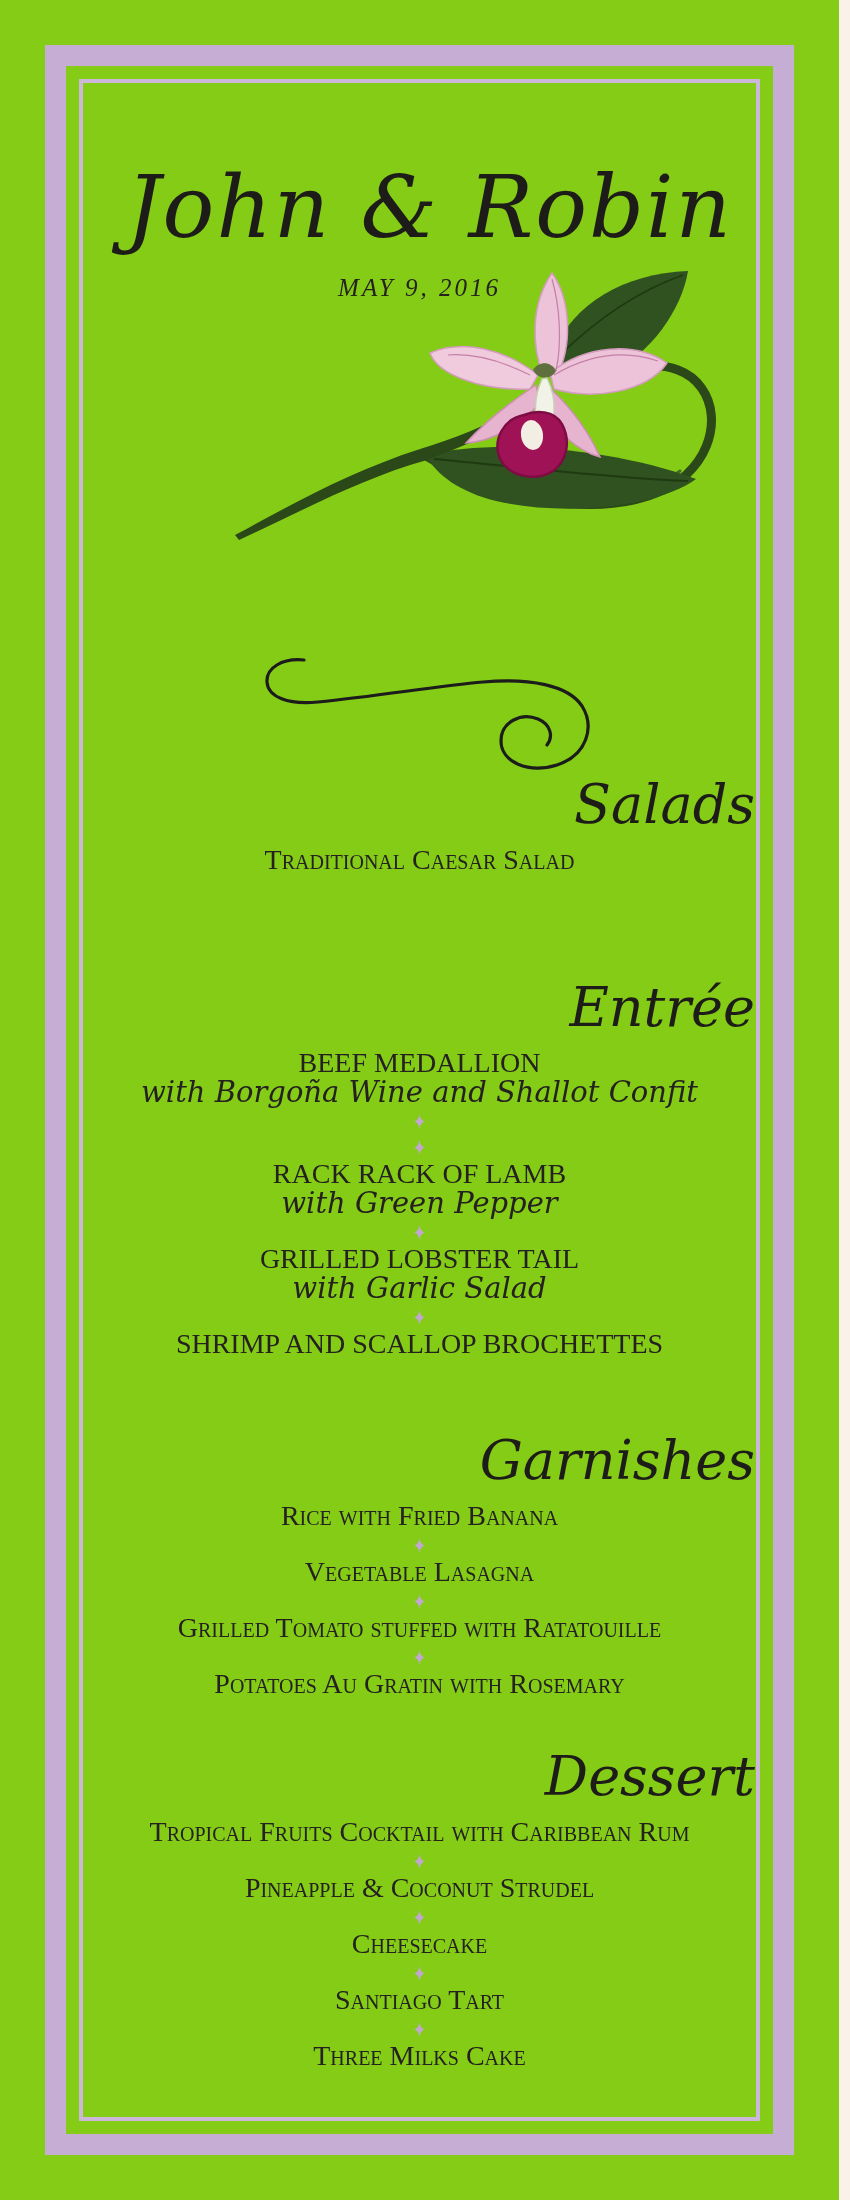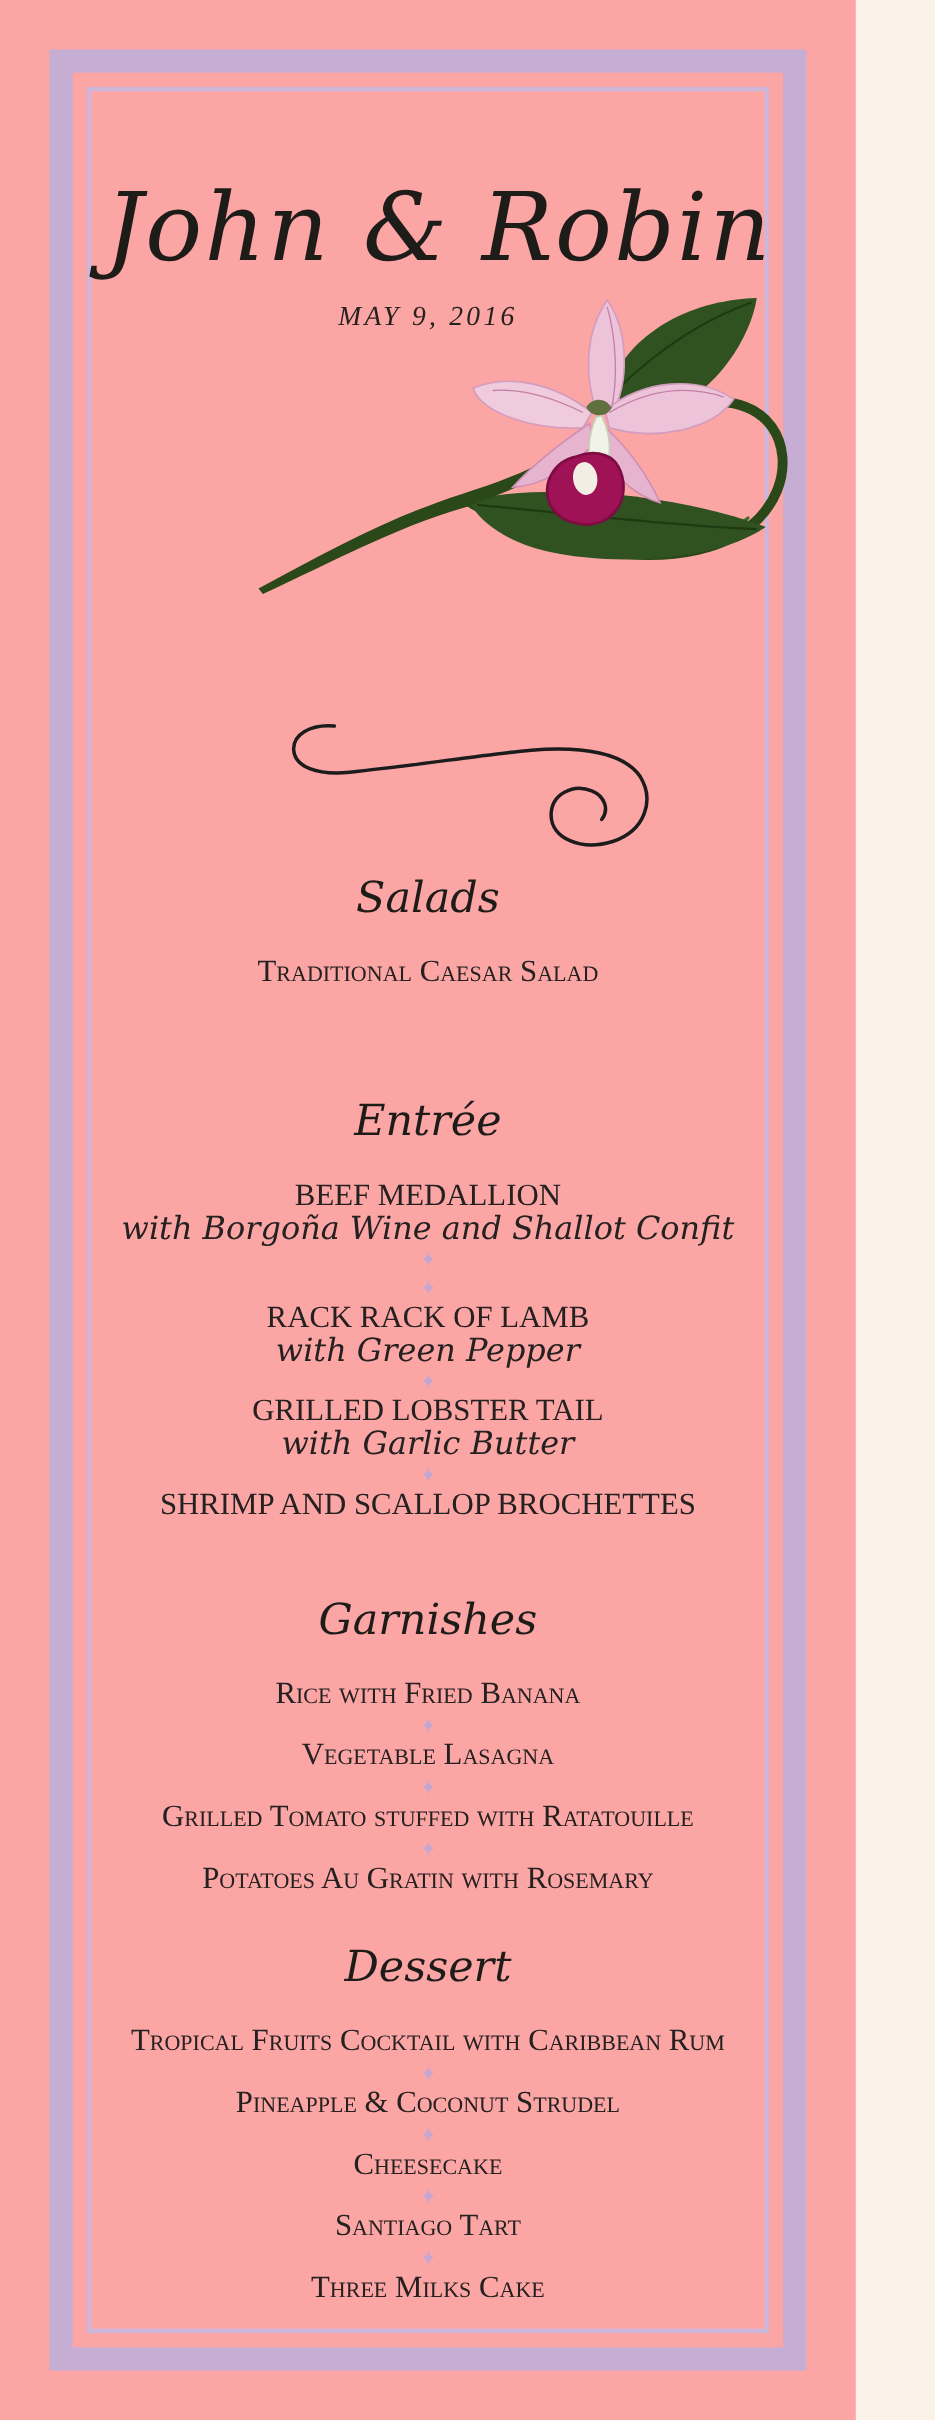--- a/index.html
+++ b/index.html
@@ -1,30 +1,30 @@
 <!DOCTYPE html>
 <html><head>
 <meta charset="utf-8">
 <style>
   html,body{margin:0;padding:0;}
   body{background:#faf2e9; font-family:"Liberation Serif", serif;}
-  .card{position:relative; width:778px; height:2200px; background:#fca5a5; overflow:hidden;}
+  .card{position:relative; width:839px; height:2200px; background:#84cc16; overflow:hidden;}
   .frame-band{position:absolute; left:45px; top:45px; right:45px; bottom:45px;
               border:21px solid #c5add3; pointer-events:none;}
   .frame-line{position:absolute; left:79px; top:79px; right:79px; bottom:79px;
               border:4px solid #ccb7da; pointer-events:none;}
   .center-abs{position:absolute; left:84px; right:84px; text-align:center; color:#1e1c19;font-style:italic;}
   .script{font-family:"DejaVu Serif", serif; font-style:italic; font-weight:normal;}
   .title{top:158px; font-size:86px; line-height:1.15; letter-spacing:2px; transform:translateX(10px);}
   .date{top:274px; font-size:25px; letter-spacing:3px; color:#25221e;}
   .menu-word{top:498px; font-size:148px; line-height:160px; transform:translateX(28px);}
   .flourish{position:absolute; left:258px; top:652px;}
   .flower{position:absolute; left:180px; top:263px;}
   .menu-section{position:absolute; left:84px; right:84px; text-align:center; color:#1e1c19;}
-  .menu-section h2{margin:12px; font-size:39px; line-height:80px; font-weight:normal;}
+  .menu-section h2{margin:0; font-size:54px; line-height:80px; font-weight:normal;text-align:right;}
   .item{font-size:28px; line-height:30px; color:#242120; white-space:nowrap;}
   .sc{font-variant:small-caps;}
   .detail{font-size:29px; line-height:29px; font-style:italic; font-family:"DejaVu Serif", serif; color:#242120; white-space:nowrap;}
   .diamond{line-height:26px; height:26px;}
   .diamond svg{vertical-align:middle;}
 </style>
 </head>
 <body>
 
 <div class="card">
@@ -89,21 +89,21 @@
         </svg></div>
     <div class="diamond"><svg width="11" height="15" viewBox="0 0 16 16" preserveAspectRatio="none">
           <path d="M8 0 C8.7 4.6 11.4 7.3 16 8 C11.4 8.7 8.7 11.4 8 16 C7.3 11.4 4.6 8.7 0 8 C4.6 7.3 7.3 4.6 8 0 Z" fill="#c3a6d2"></path>
         </svg></div>
     <div class="item">RACK RACK OF LAMB</div>
     <div class="detail">with Green Pepper</div>
     <div class="diamond"><svg width="11" height="15" viewBox="0 0 16 16" preserveAspectRatio="none">
           <path d="M8 0 C8.7 4.6 11.4 7.3 16 8 C11.4 8.7 8.7 11.4 8 16 C7.3 11.4 4.6 8.7 0 8 C4.6 7.3 7.3 4.6 8 0 Z" fill="#c3a6d2"></path>
         </svg></div>
     <div class="item">GRILLED LOBSTER TAIL</div>
-    <div class="detail">with Garlic Butter</div>
+    <div class="detail">with Garlic Salad</div>
     <div class="diamond"><svg width="11" height="15" viewBox="0 0 16 16" preserveAspectRatio="none">
           <path d="M8 0 C8.7 4.6 11.4 7.3 16 8 C11.4 8.7 8.7 11.4 8 16 C7.3 11.4 4.6 8.7 0 8 C4.6 7.3 7.3 4.6 8 0 Z" fill="#c3a6d2"></path>
         </svg></div>
     <div class="item">SHRIMP AND SCALLOP BROCHETTES</div>
   </section>
 
   <section class="menu-section" style="top:1737px">
     <h2 class="script">Dessert</h2>
     <div class="item sc">Tropical Fruits Cocktail with Caribbean Rum</div>
     <div class="diamond"><svg width="11" height="15" viewBox="0 0 16 16" preserveAspectRatio="none">

